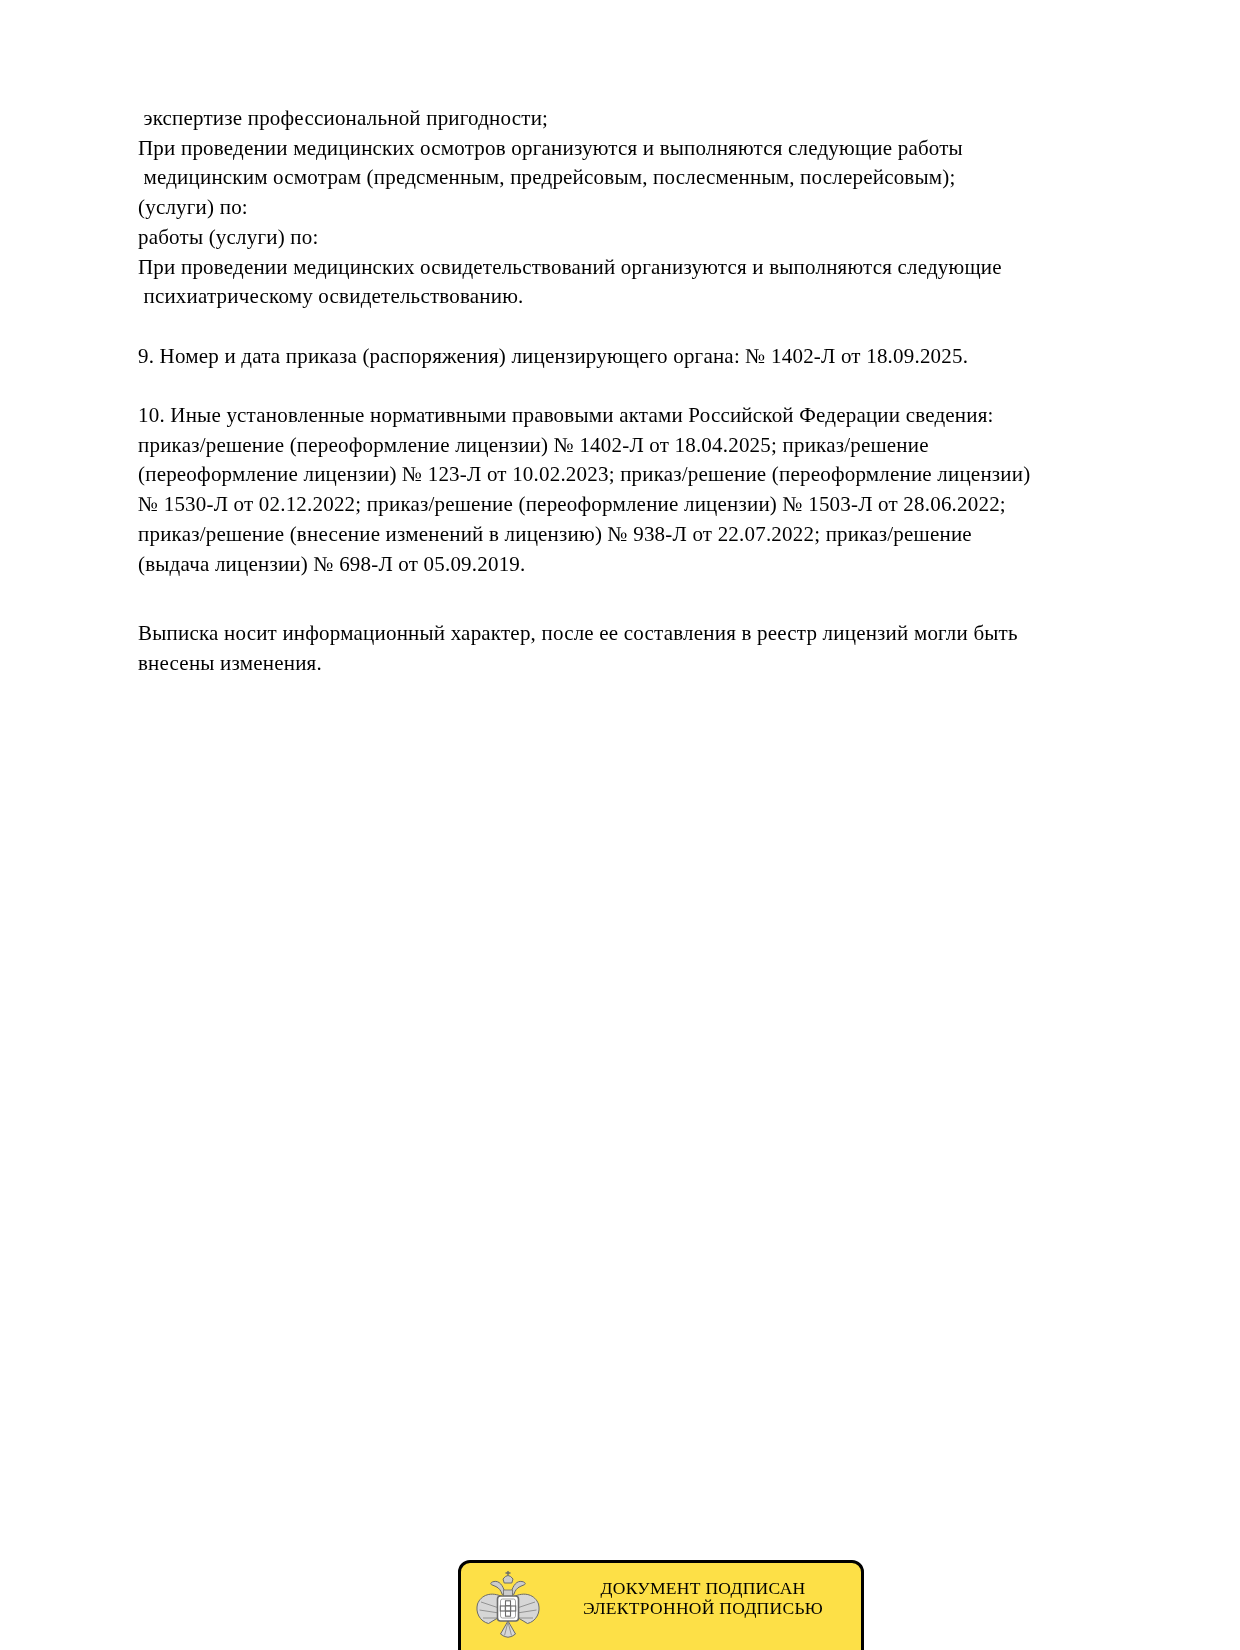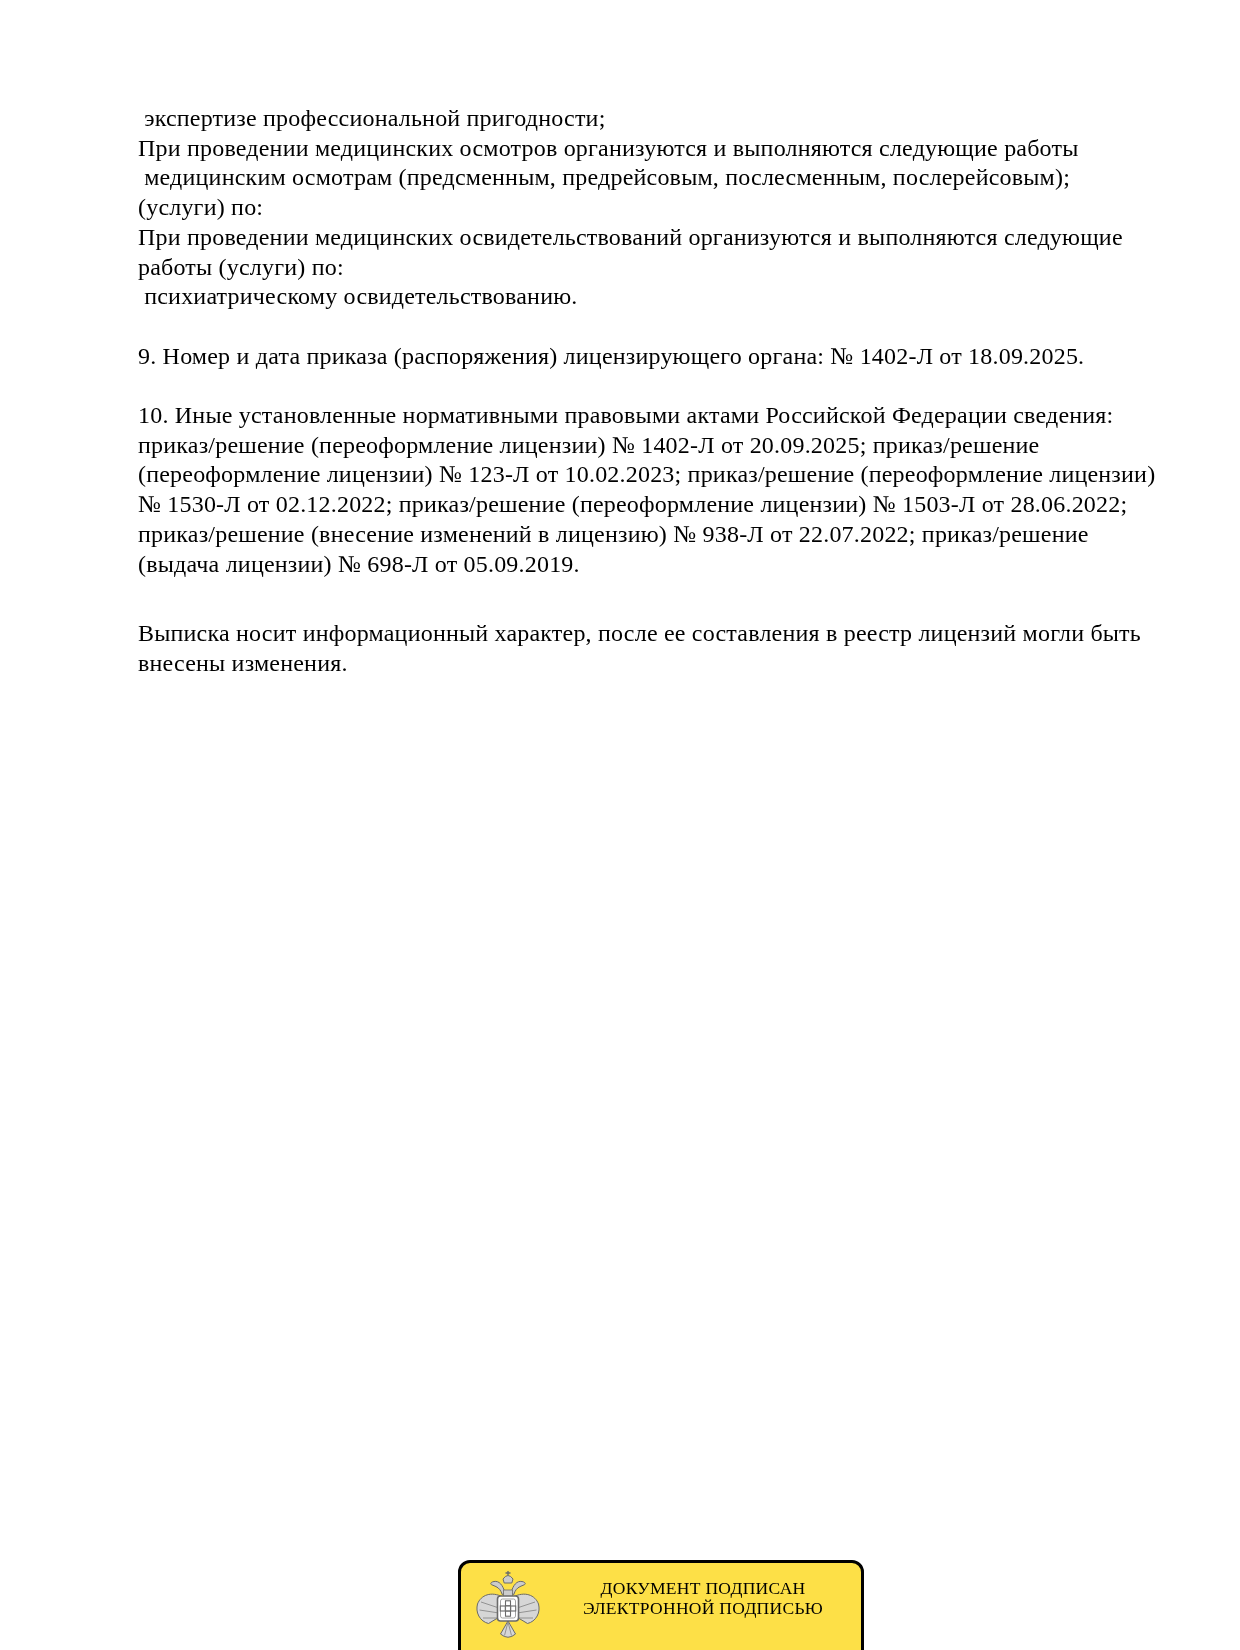--- a/index.html
+++ b/index.html
@@ -16,21 +16,21 @@
   
   .doc-text {
     position: absolute;
     left: 138px;
     top: 104px;
     width: 1070px;
   }
   .para { margin: 0 0 29.7px 0; }
   .para:last-child { margin-bottom: 0; margin-top: 40px; }
   .line {
-    font-size: 24px;
+    font-size: 21px;
     line-height: 29.7px;
     letter-spacing: 0.2px;
     white-space: pre;
   }
 
   
   .stamp {
     position: absolute;
     left: 458px;
     top: 1536px;
@@ -76,32 +76,32 @@
 
 <main>
 
   <div class="doc-text">
 
     <div class="para">
       <div class="line"> экспертизе профессиональной пригодности;</div>
       <div class="line">При проведении медицинских осмотров организуются и выполняются следующие работы</div>
       <div class="line"> медицинским осмотрам (предсменным, предрейсовым, послесменным, послерейсовым);</div>
       <div class="line">(услуги) по:</div>
+      <div class="line">работы (услуги) по:</div>
       <div class="line">При проведении медицинских освидетельствований организуются и выполняются следующие</div>
-      <div class="line">работы (услуги) по:</div>
       <div class="line"> психиатрическому освидетельствованию.</div>
     </div>
 
     <div class="para">
       <div class="line">9. Номер и дата приказа (распоряжения) лицензирующего органа: № 1402-Л от 18.09.2025.</div>
     </div>
 
     <div class="para">
       <div class="line">10. Иные установленные нормативными правовыми актами Российской Федерации сведения:</div>
-      <div class="line">приказ/решение (переоформление лицензии) № 1402-Л от 20.09.2025; приказ/решение</div>
+      <div class="line">приказ/решение (переоформление лицензии) № 1402-Л от 18.04.2025; приказ/решение</div>
       <div class="line">(переоформление лицензии) № 123-Л от 10.02.2023; приказ/решение (переоформление лицензии)</div>
       <div class="line">№ 1530-Л от 02.12.2022; приказ/решение (переоформление лицензии) № 1503-Л от 28.06.2022;</div>
       <div class="line">приказ/решение (внесение изменений в лицензию) № 938-Л от 22.07.2022; приказ/решение</div>
       <div class="line">(выдача лицензии) № 698-Л от 05.09.2019.</div>
     </div>
 
     <div class="para">
       <div class="line">Выписка носит информационный характер, после ее составления в реестр лицензий могли быть</div>
       <div class="line">внесены изменения.</div>
     </div>

